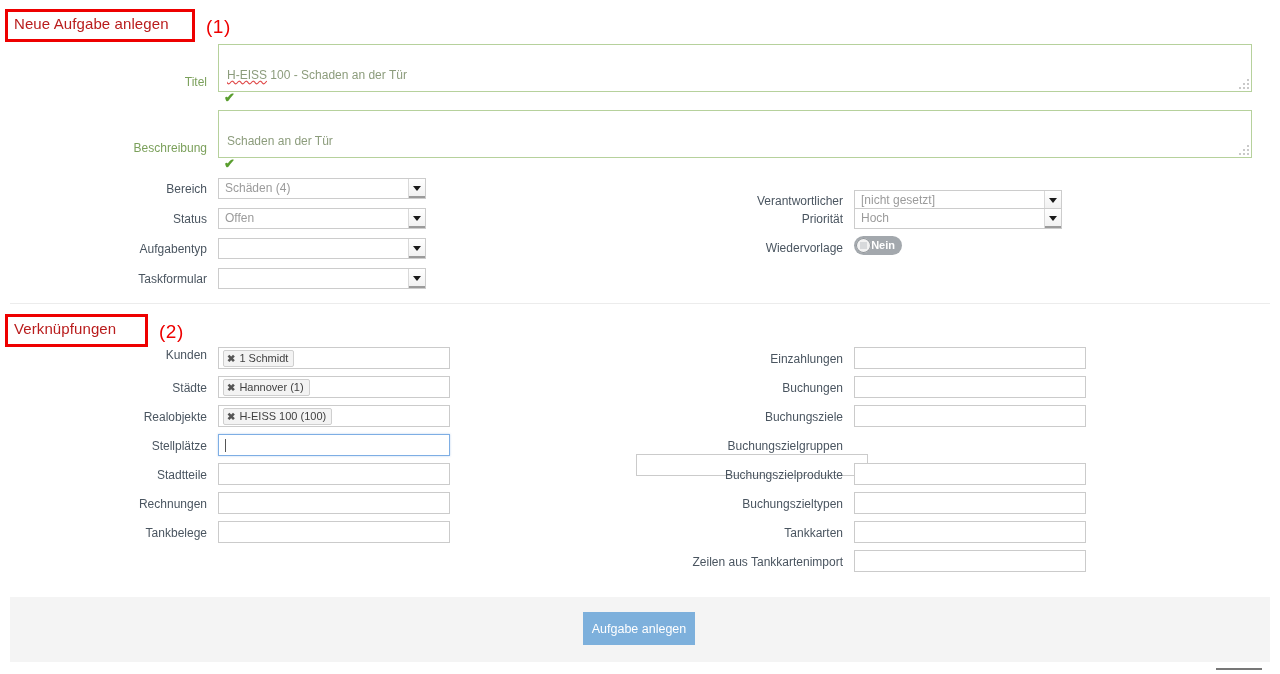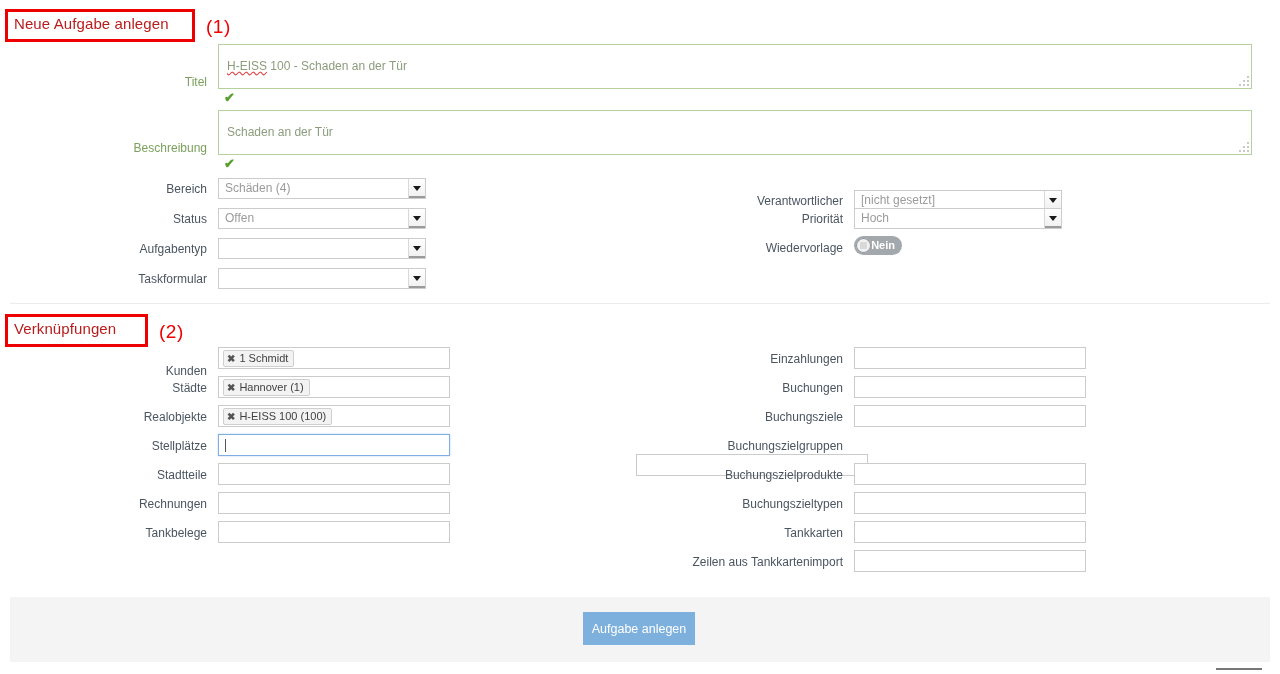--- a/index.html
+++ b/index.html
@@ -63,21 +63,21 @@
 
   
   .ta {
     border: 1px solid #b6d19c;
     background: #ffffff;
     box-sizing: border-box;
     position: relative;
     font-family: "Liberation Sans", sans-serif;
     font-size: 12px;
     color: #8a9a78;
-    padding: 14px 8px;
+    padding: 23px 8px;
     line-height: 15px;
     outline: none;
     resize: none;
     overflow: hidden;
   }
   .ta-text {
     color: #8c9c7c;
     font-size: 12px;
     line-height: 15px;
     display: block;
@@ -364,21 +364,21 @@
 
 <div class="divider" style="left:10px; top:303px; width:1260px;"></div>
 
 <div>
   <div class="section-title" style="left:14px; top:320px;">Verknüpfungen</div>
   <div class="annot-box" style="left:5px; top:314px; width:143px; height:33px;"></div>
   <div class="annot-num" style="left:159px; top:321px;">(2)</div>
 
   <div id="links-left">
       <div class="row" style="left: 0px; top: 347px;">
-        <div class="lbl" style="width: 218px; padding-top: 16px;">Kunden</div>
+        <div class="lbl" style="width: 218px; padding-top: 0;">Kunden</div>
         <div class="tagfield" style="width: 232px;">
           <span class="chip">
             <span class="x">✖</span>
             <span>1 Schmidt</span>
           </span>
         </div>
       </div>
       <div class="row" style="left: 0px; top: 376px;">
         <div class="lbl" style="width: 218px; padding-top: 4px;">Städte</div>
         <div class="tagfield" style="width: 232px;">

